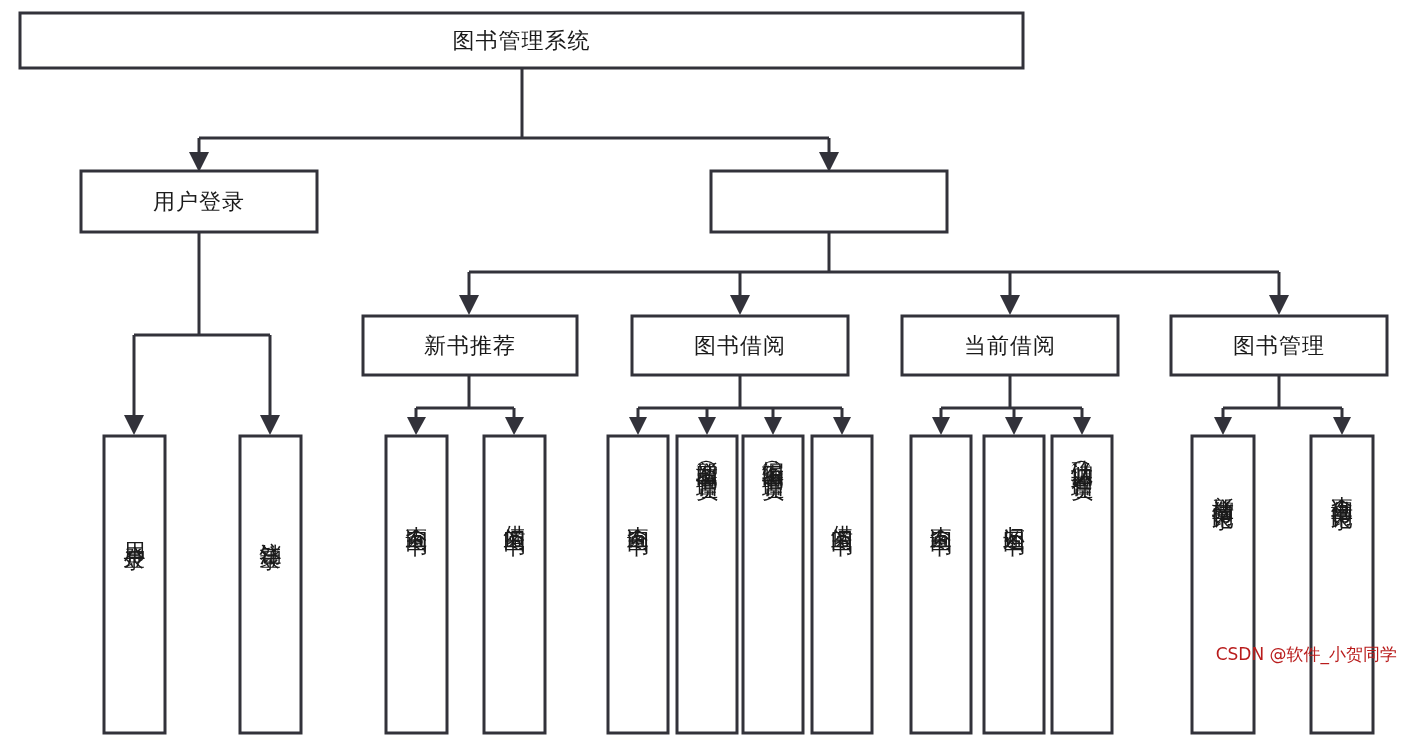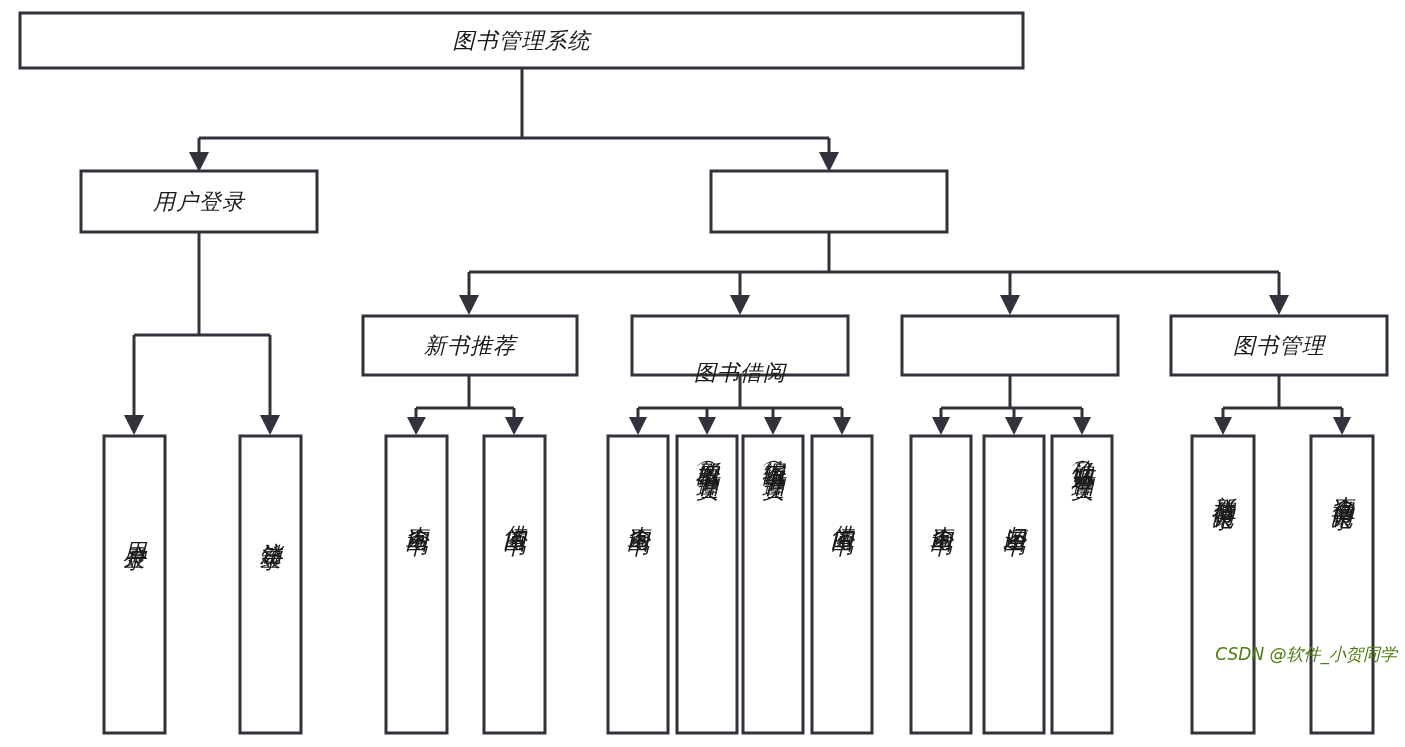--- a/index.html
+++ b/index.html
@@ -11,21 +11,20 @@
     width: 1405px;
     height: 747px;
     font-family: "DejaVu Sans", "Liberation Sans", sans-serif;
     overflow: hidden;
     position: relative;
   }
   #diagram-root {
     position: relative;
     width: 1405px;
     height: 672px;
-    font-style: italic;
   }
   svg.diagram {
     position: absolute;
     top: 0;
     left: 0;
     width: 1405px;
     height: 747px;
     display: block;
   }
   .node-box {
@@ -73,21 +72,21 @@
     color: #1a1a1a;
     white-space: nowrap;
     letter-spacing: 1px;
   }
   .watermark {
     position: absolute;
     right: 8px;
     bottom: 6px;
     font-family: "DejaVu Sans", "Liberation Sans", sans-serif;
     font-size: 17px;
-    color: #4d7c0f;
+    color: #b91c1c;
     white-space: nowrap;
     user-select: none;
   }
 </style>
 </head>
 <body>
 
 <div id="diagram-root">
 
   <svg class="diagram" viewBox="0 0 1405 747">
@@ -203,22 +202,25 @@
     <span class="hlabel-text">图书管理系统</span>
   </div>
 
   <div class="hlabel-wrap" style="left:81px; top:171px; width:236px; height:61px;">
     <span class="hlabel-text">用户登录</span>
   </div>
 
   <div class="hlabel-wrap" style="left:363px; top:316px; width:214px; height:59px;justify-content:center;">
     <span class="hlabel-text">新书推荐</span>
   </div>
-  <div class="hlabel-wrap" style="left:632px; top:329px; width:216px; height:59px;align-items:flex-end;">
+  <div class="hlabel-wrap" style="left:632px; top:316px; width:216px; height:59px;">
     <span class="hlabel-text">图书借阅</span>
+  </div>
+  <div class="hlabel-wrap" style="left:902px; top:316px; width:216px; height:59px;">
+    <span class="hlabel-text">当前借阅</span>
   </div>
   <div class="hlabel-wrap" style="left:1171px; top:316px; width:216px; height:59px;">
     <span class="hlabel-text">图书管理</span>
   </div>
 
   <div class="vlabel-wrap" style="left:104px; top:436px; width:61px; height:297px; padding-top:88px;">
     <span class="vlabel-text">用户登录</span>
   </div>
   <div class="vlabel-wrap" style="left:240px; top:436px; width:61px; height:297px; padding-top:88px;">
     <span class="vlabel-text">注销登录</span>

